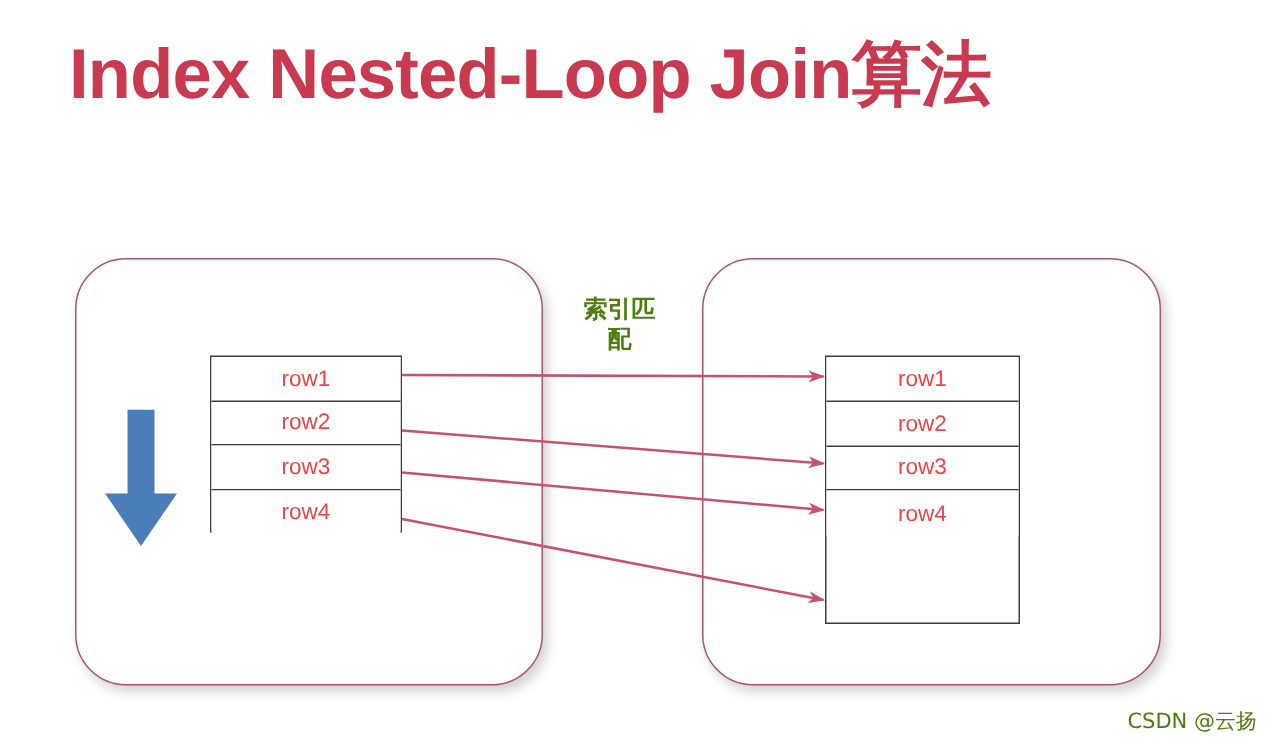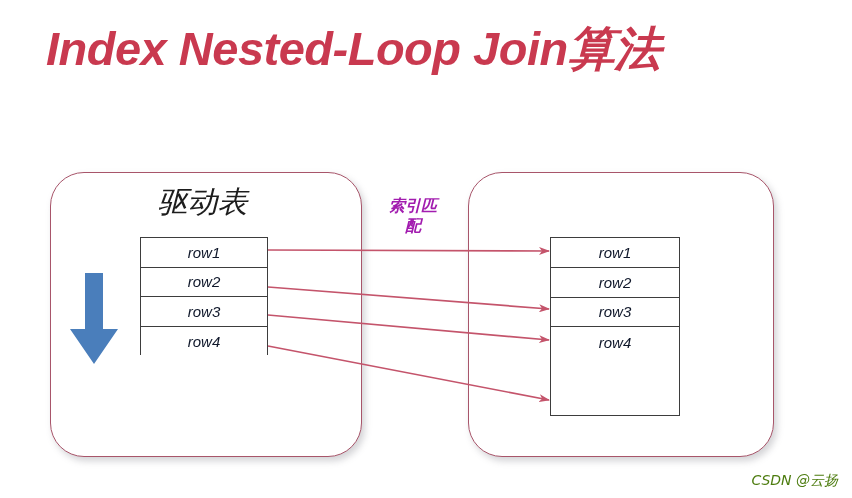--- a/index.html
+++ b/index.html
@@ -7,21 +7,20 @@
     padding: 0;
     background: #ffffff;
   }
   #canvas {
     position: relative;
     width: 852px;
     height: 498px;
     background: #ffffff;
     overflow: hidden;
     font-family: "Liberation Sans", "DejaVu Sans", sans-serif;
-    font-style: italic;
   }
 
   
   #title {
     position: absolute;
     left: 46px;
     top: 20px;
     font-size: 47px;
     font-weight: bold;
     color: #c9394f;
@@ -63,21 +62,21 @@
   #left-table  { left: 140px; top: 237px; width: 128px; height: 118px; }
   #right-table { left: 550px; top: 237px; width: 130px; height: 179px; }
 
   .row-cell {
     box-sizing: border-box;
     border-bottom: 1.5px solid #3d3d3d;
     display: flex;
     align-items: center;
     justify-content: center;
     font-size: 15px;
-    color: #0f172a;
+    color: #ef4444;
     background: #ffffff;
   }
   .row-cell:last-child { border-bottom: none; }
   #left-table  .row-cell { height: 29.5px; }
   #right-table .row-cell { height: 29.8px; }
 
   
   #scan-label {
     position: absolute;
     left: 54px;
@@ -93,21 +92,21 @@
 
   
   #match-label {
     position: absolute;
     left: 386px;
     top: 196px;
     width: 54px;
     font-size: 16px;
     line-height: 1.28;
     font-weight: bold;
-    color: #a21caf;
+    color: #4d7c0f;
     text-align: center;
     font-family: "DejaVu Sans", "Liberation Sans", sans-serif;
   }
 
   
   #connectors {
     position: absolute;
     left: 0;
     top: 0;
     width: 852px;
@@ -128,21 +127,20 @@
 </style>
 </head>
 <body>
 
 <div id="canvas">
 
   <div id="title">Index Nested-Loop Join算法</div>
 
   <div id="left-box" class="round-box"></div>
 
-  <div id="left-title" class="box-title">驱动表</div>
 
 
   <svg id="scan-arrow" width="56" height="92" viewBox="0 0 56 92">
     <polygon points="19,0 37,0 37,56 52,56 28,91 4,56 19,56" fill="#4a7ebb"></polygon>
   </svg>
 
   <div id="left-table" class="row-table">
     <div class="row-cell">row1</div>
     <div class="row-cell">row2</div>
     <div class="row-cell">row3</div>

